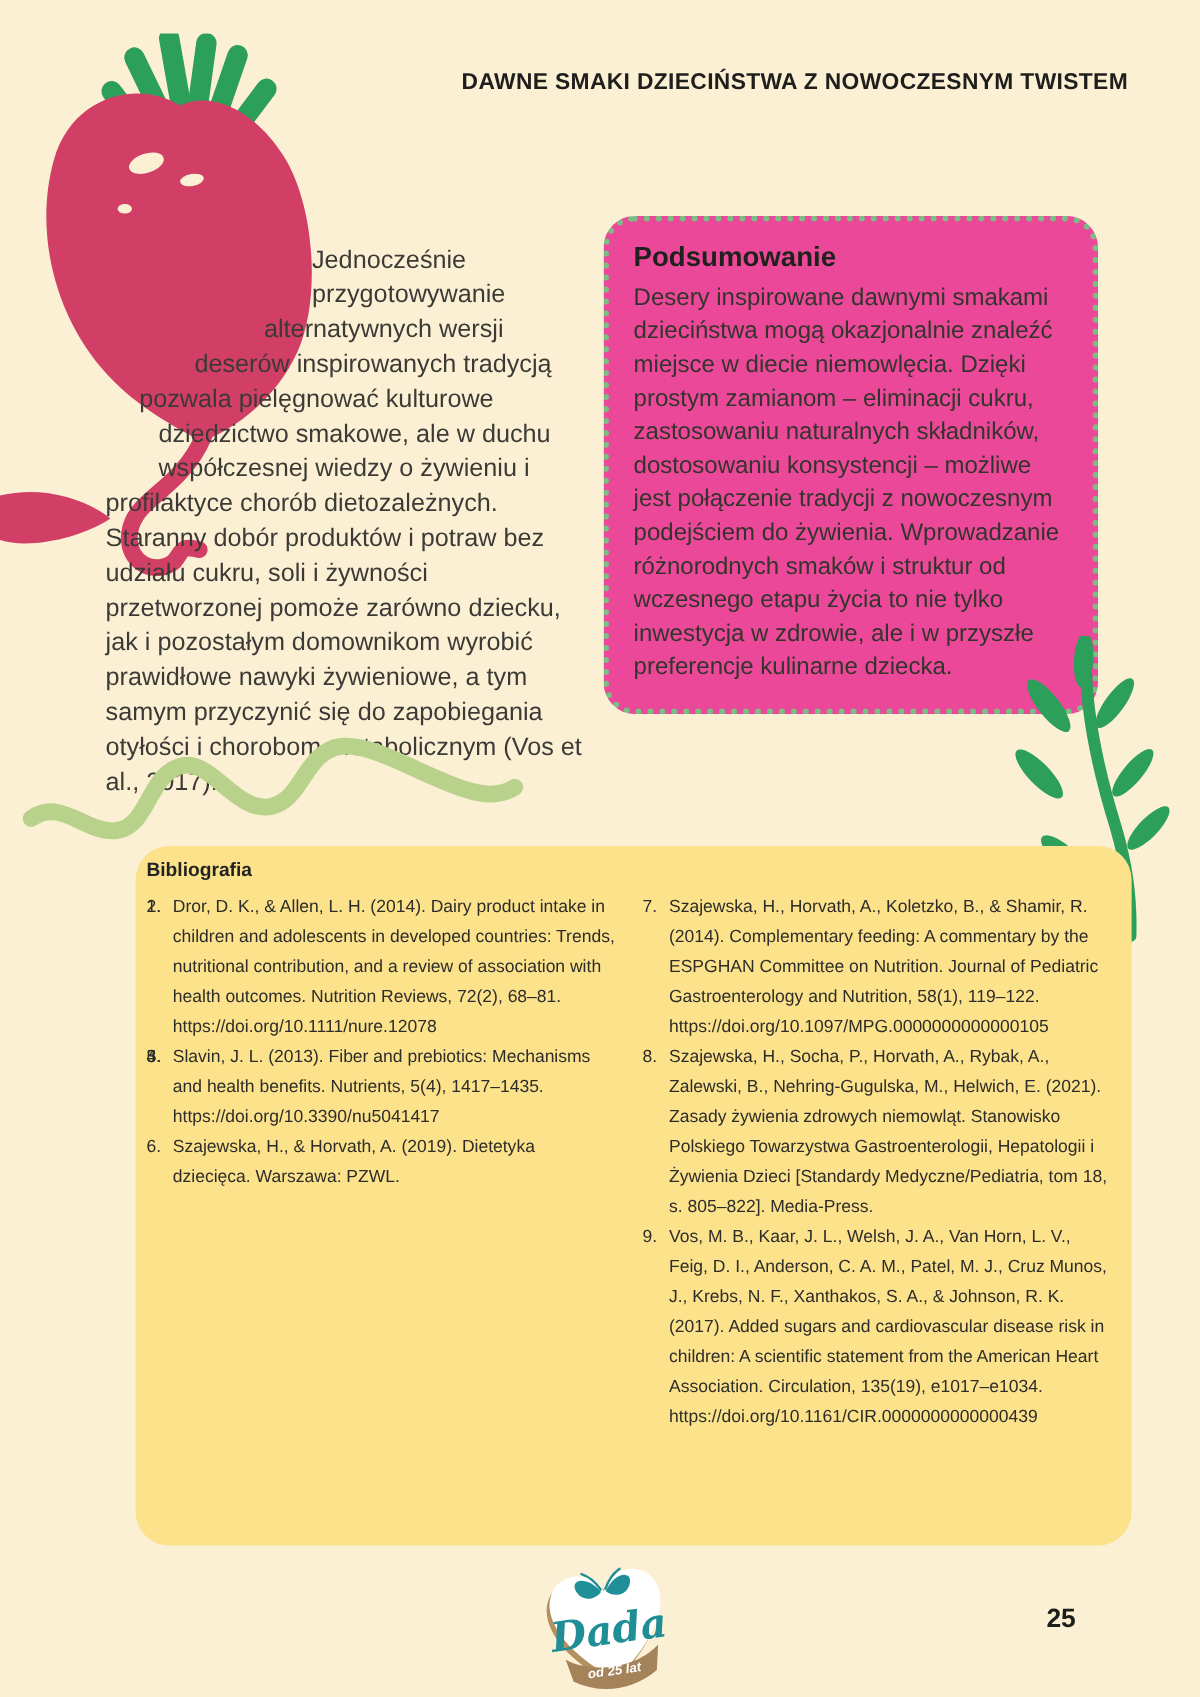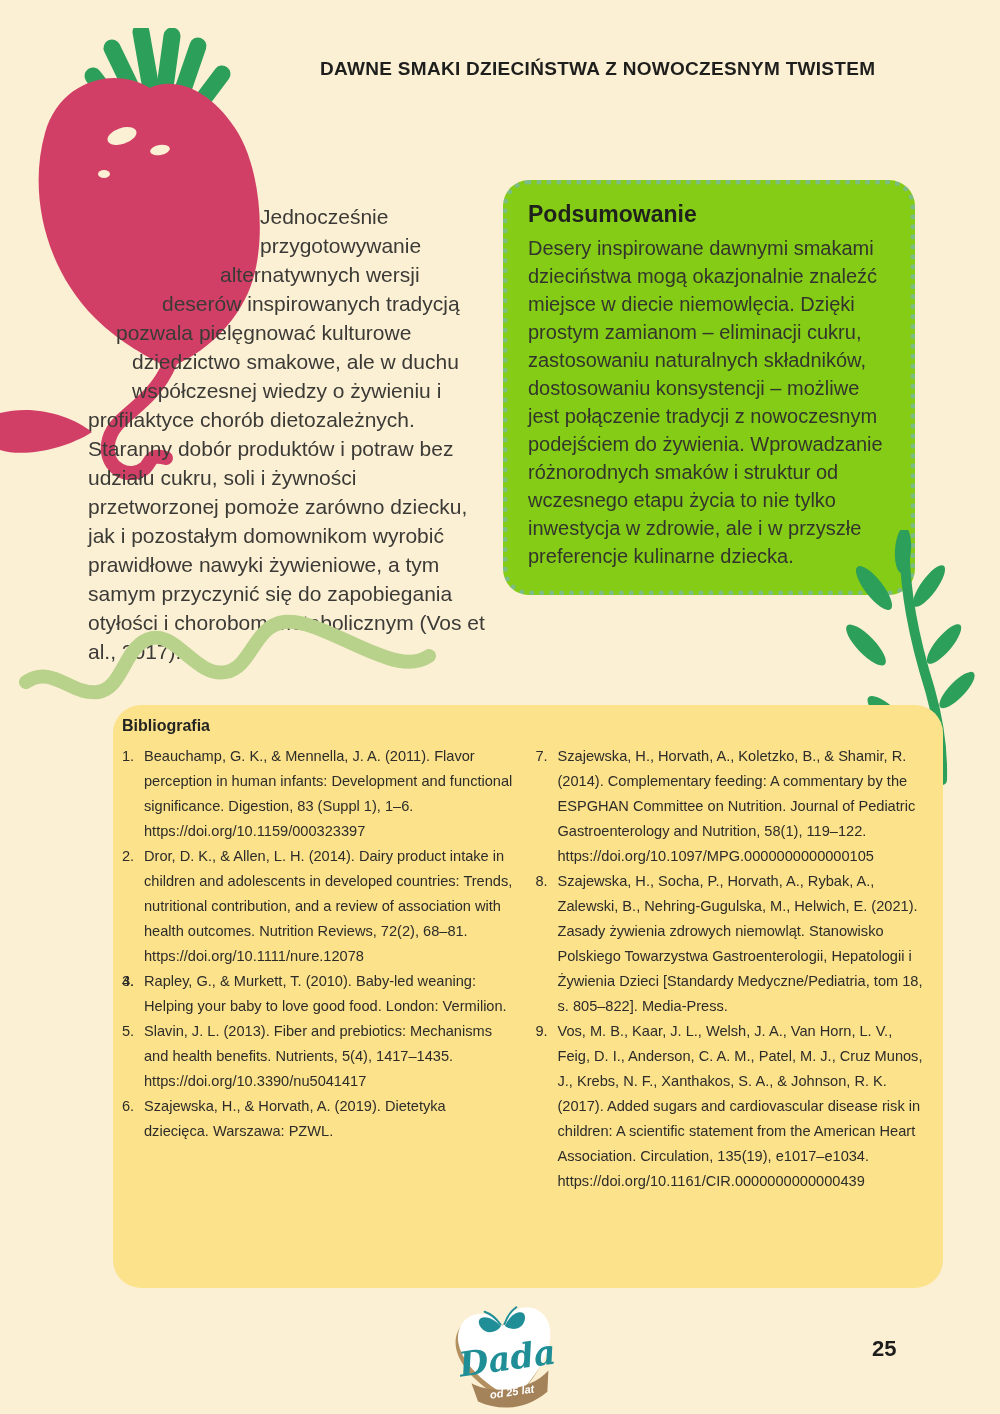--- a/index.html
+++ b/index.html
@@ -8,21 +8,21 @@
     background:#fcf0d4;
     font-family:"Liberation Sans", sans-serif;
     position:relative;overflow:hidden;
     color:#34332f;
   }
   .page{position:absolute;inset:0;}
 
   
   .header{
     position:absolute;left:320px;top:58px;width:620px;
-    text-align:left;font-size:19px;font-weight:bold;
+    text-align:right;font-size:19px;font-weight:bold;
     letter-spacing:.3px;color:#1e1e1c;
   }
 
   
   .beet-svg{position:absolute;left:0;top:28px;width:320px;height:470px;}
   .squiggle-svg{position:absolute;left:12px;top:608px;width:430px;height:95px;}
   .twig-svg{position:absolute;left:845px;top:530px;width:155px;height:255px;}
 
   
   .intro{
@@ -31,21 +31,21 @@
   }
   .beet-spacer{
     float:left;width:176px;height:210px;
     shape-outside: polygon(0 0,172px 0,172px 50px,132px 50px,132px 80px,74px 80px,74px 110px,28px 110px,28px 146px,44px 146px,44px 202px,0 202px);
   }
 
   
   .summary-box{
     position:absolute;left:503px;top:180px;width:412px;
     box-sizing:border-box;
-    background:#84cc16;
+    background:#ec4899;
     border:5px dotted #7cbc85;
     border-radius:26px;
     padding:16px 22px 20px 20px;
   }
   .summary-title{font-size:23px;font-weight:bold;color:#1f211c;margin:0 0 6px 0;}
   .summary-text{font-size:20px;line-height:28px;color:#33352c;}
 
   
   .bib-box{
     position:absolute;left:85px;top:705px;width:830px;height:583px;
@@ -122,32 +122,30 @@
     <ellipse cx="99" cy="114" rx="8" ry="25" fill="#2ca05a" transform="rotate(40 99 114)"></ellipse>
     <ellipse cx="112" cy="160" rx="8" ry="24" fill="#2ca05a" transform="rotate(44 112 160)"></ellipse>
   </svg>
 
   <div class="bib-box">
     <div class="bib-title">Bibliografia</div>
     <div class="bib-cols">
       <div class="bib-col">
         <div class="bib-item">
           <span class="bib-num">1.</span>
-          <span>Beauchamp, G. K., &amp; Mennella, J. A. (2011). Flavor perception in human infants: Development and functional significance. Digestion, 83 (Suppl 1), 1–6. https://doi.org/10.1159/000323397</span>
         </div>
         <div class="bib-item">
           <span class="bib-num">2.</span>
           <span>Dror, D. K., &amp; Allen, L. H. (2014). Dairy product intake in children and adolescents in developed countries: Trends, nutritional contribution, and a review of association with health outcomes. Nutrition Reviews, 72(2), 68–81. https://doi.org/10.1111/nure.12078</span>
         </div>
         <div class="bib-item">
           <span class="bib-num">3.</span>
         </div>
         <div class="bib-item">
           <span class="bib-num">4.</span>
-          <span>Rapley, G., &amp; Murkett, T. (2010). Baby-led weaning: Helping your baby to love good food. London: Vermilion.</span>
         </div>
         <div class="bib-item">
           <span class="bib-num">5.</span>
           <span>Slavin, J. L. (2013). Fiber and prebiotics: Mechanisms and health benefits. Nutrients, 5(4), 1417–1435. https://doi.org/10.3390/nu5041417</span>
         </div>
         <div class="bib-item">
           <span class="bib-num">6.</span>
           <span>Szajewska, H., &amp; Horvath, A. (2019). Dietetyka dziecięca. Warszawa: PZWL.</span>
         </div>
       </div>

